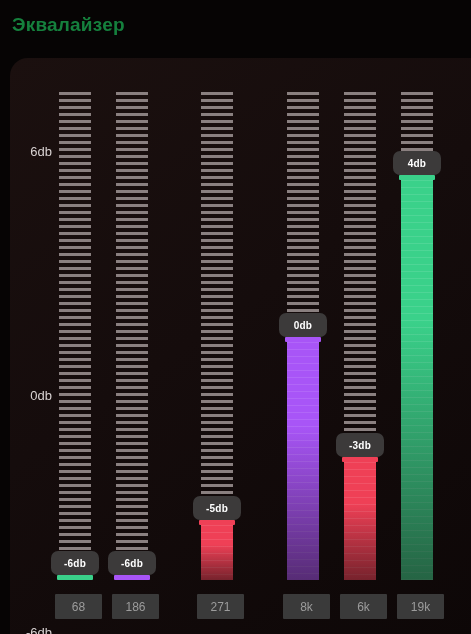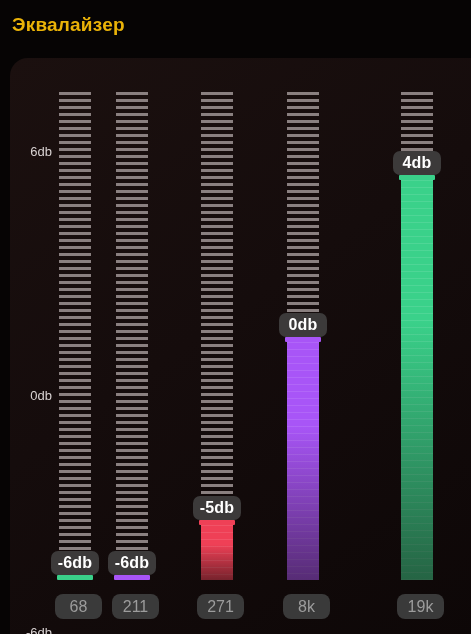--- a/index.html
+++ b/index.html
@@ -7,21 +7,21 @@
     width:471px; height:634px;
     background:#050505;
     font-family:"Liberation Sans", sans-serif;
     overflow:hidden;
   }
   #app { position:relative; width:471px; height:634px; background:#060404; }
 
   
   .page-title {
     position:absolute; left:12px; top:14px;
-    font-size:19px; font-weight:700; color:#eab308;
+    font-size:19px; font-weight:700; color:#15803d;
     letter-spacing:.2px;
   }
 
   
   .eq-card {
     position:absolute; left:10px; top:58px;
     width:475px; height:576px;
     background:linear-gradient(145deg,#1b100f 0%, #150c0c 45%, #0d0707 100%);
     border-radius:18px 0 0 0;
   }
@@ -70,30 +70,30 @@
   
   .handle {
     position:absolute; left:2px; width:36px; height:5px;
     border-radius:1px;
   }
 
   
   .badge {
     position:absolute; left:-4px; width:48px; height:24px;
     background:#3c3a3a; border-radius:7px;
-    color:#ffffff; font-size:16px; font-weight:700;
+    color:#ffffff; font-size:10px; font-weight:700;
     display:flex; align-items:center; justify-content:center;
     letter-spacing:.2px;
   }
 
   
   .freq-chip {
     position:absolute; left:0; width:47px; height:25px; top:536px;
-    background:#3a3a3a; border-radius:8px;
-    color:#9c9c9c; font-size:16px;
+    background:#3a3a3a; border-radius:1px;
+    color:#9c9c9c; font-size:12px;
     display:flex; align-items:center; justify-content:center;
   }
 </style>
 </head>
 <body>
 
 <div id="app">
 
   <div class="page-title">Эквалайзер</div>
 
@@ -107,40 +107,49 @@
         <div class="slider-col" style="left: 45px;">
           <div class="track"></div>
           <div class="handle" style="bottom: 54px; background-color: rgb(58, 209, 138);"></div>
           <div class="badge" style="bottom: 59px;">-6db</div>
           <div class="freq-chip">68</div>
         </div>
         <div class="slider-col" style="left: 102px;">
           <div class="track"></div>
           <div class="handle" style="bottom: 54px; background-color: rgb(168, 85, 247);"></div>
           <div class="badge" style="bottom: 59px;">-6db</div>
-          <div class="freq-chip">211</div>
+          <div class="freq-chip">186</div>
         </div>
         <div class="slider-col" style="left: 159px; margin-left: 28px;">
           <div class="track"></div>
           <div class="fill" style="height: 55px; background-color: rgb(239, 64, 86);">
             <div class="fill-tint"></div>
           </div>
           <div class="handle" style="bottom: 109px; background-color: rgb(239, 64, 86);"></div>
           <div class="badge" style="bottom: 114px;">-5db</div>
           <div class="freq-chip">271</div>
         </div>
         <div class="slider-col" style="left: 273px;">
           <div class="track"></div>
           <div class="fill" style="height: 238px; background-color: rgb(168, 85, 247);">
             <div class="fill-tint"></div>
           </div>
           <div class="handle" style="bottom: 292px; background-color: rgb(168, 85, 247);"></div>
           <div class="badge" style="bottom: 297px;">0db</div>
           <div class="freq-chip">8k</div>
         </div>
+        <div class="slider-col" style="left: 330px;">
+          <div class="track"></div>
+          <div class="fill" style="height: 118px; background-color: rgb(239, 64, 86);">
+            <div class="fill-tint"></div>
+          </div>
+          <div class="handle" style="bottom: 172px; background-color: rgb(239, 64, 86);"></div>
+          <div class="badge" style="bottom: 177px;">-3db</div>
+          <div class="freq-chip">6k</div>
+        </div>
         <div class="slider-col" style="left: 387px;">
           <div class="track"></div>
           <div class="fill" style="height: 400px; background-color: rgb(58, 209, 138);">
             <div class="fill-tint"></div>
           </div>
           <div class="handle" style="bottom: 454px; background-color: rgb(58, 209, 138);"></div>
           <div class="badge" style="bottom: 459px;">4db</div>
           <div class="freq-chip">19k</div>
         </div>
       </div>

